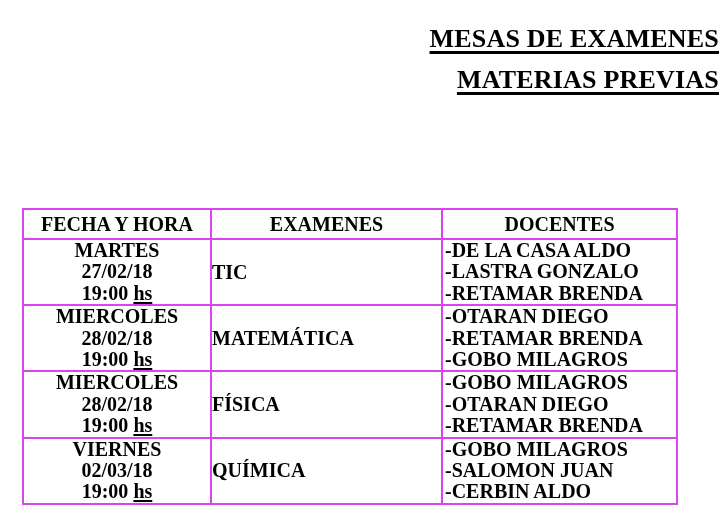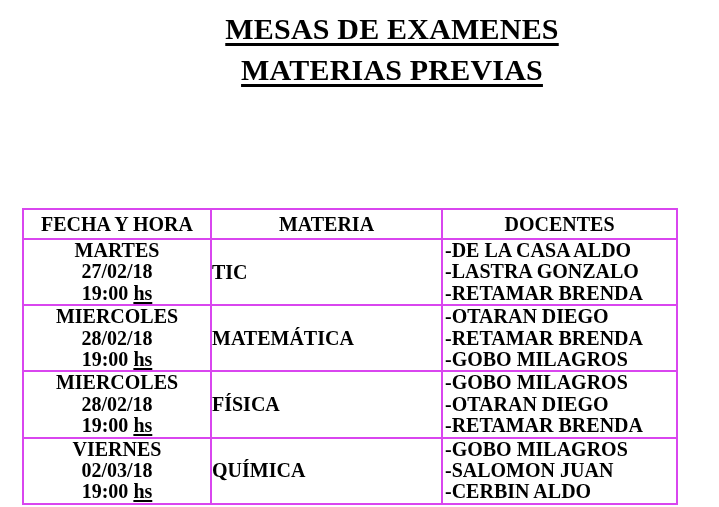--- a/index.html
+++ b/index.html
@@ -10,25 +10,25 @@
     position: relative;
     overflow: hidden;
     font-family: "Liberation Serif", "DejaVu Serif", serif;
     color: #000000;
     font-weight: bold;
   }
 
   
   .title-block {
     position: absolute;
-    top: 8px;
+    top: 18px;
     left: 65px;
     right: 0;
-    text-align: center;
-    font-size: 30px;
+    text-align: right;
+    font-size: 26px;
     line-height: 41px;
     font-weight: bold;
     letter-spacing: 0.2px;
   }
   .title-line span {
     text-decoration-line: underline;
     text-decoration-thickness: 2.5px;
     text-underline-offset: 4px;
   }
 
@@ -76,21 +76,21 @@
 
 <table class="exam-table">
   <colgroup>
     <col style="width:188px">
     <col style="width:231px">
     <col style="width:235px">
   </colgroup>
   <thead>
     <tr>
       <th>FECHA Y HORA</th>
-      <th>MATERIA</th>
+      <th>EXAMENES</th>
       <th>DOCENTES</th>
     </tr>
   </thead>
   <tbody>
     <tr>
       <td class="c1">
         <div>MARTES</div>
         <div>27/02/18</div>
         <div><span>19:00</span><span class="hs">hs</span></div>
       </td>

